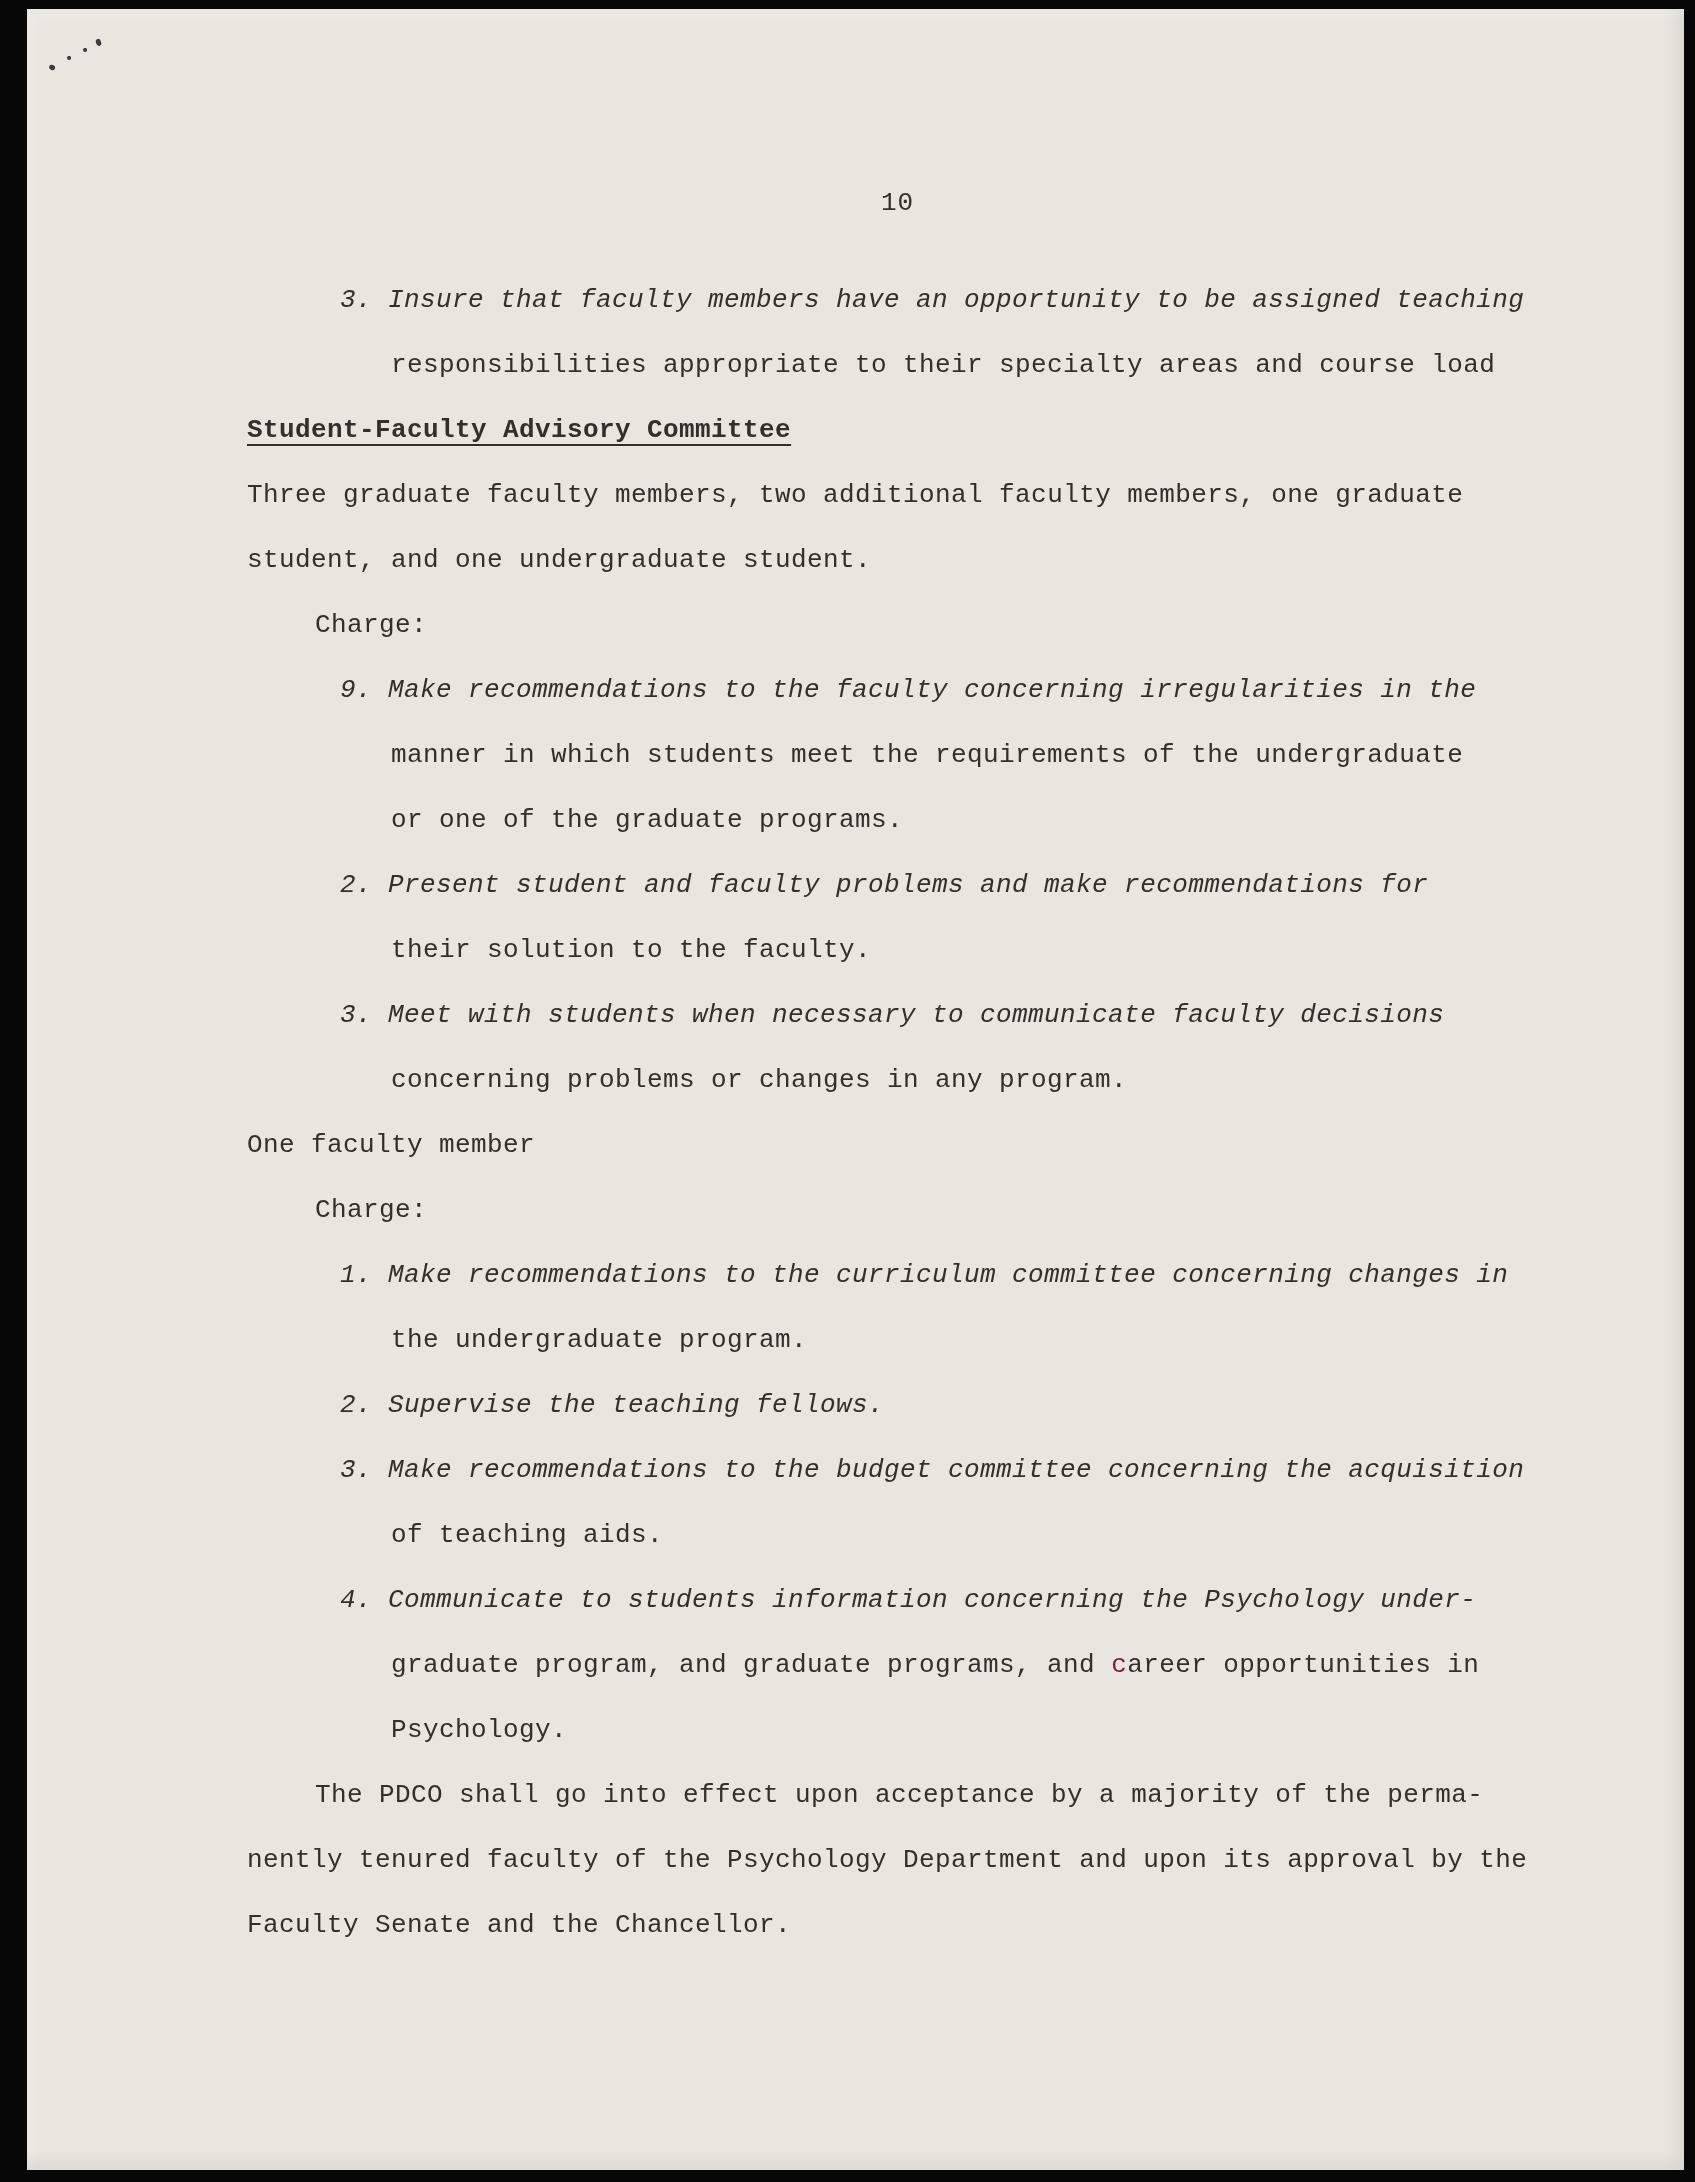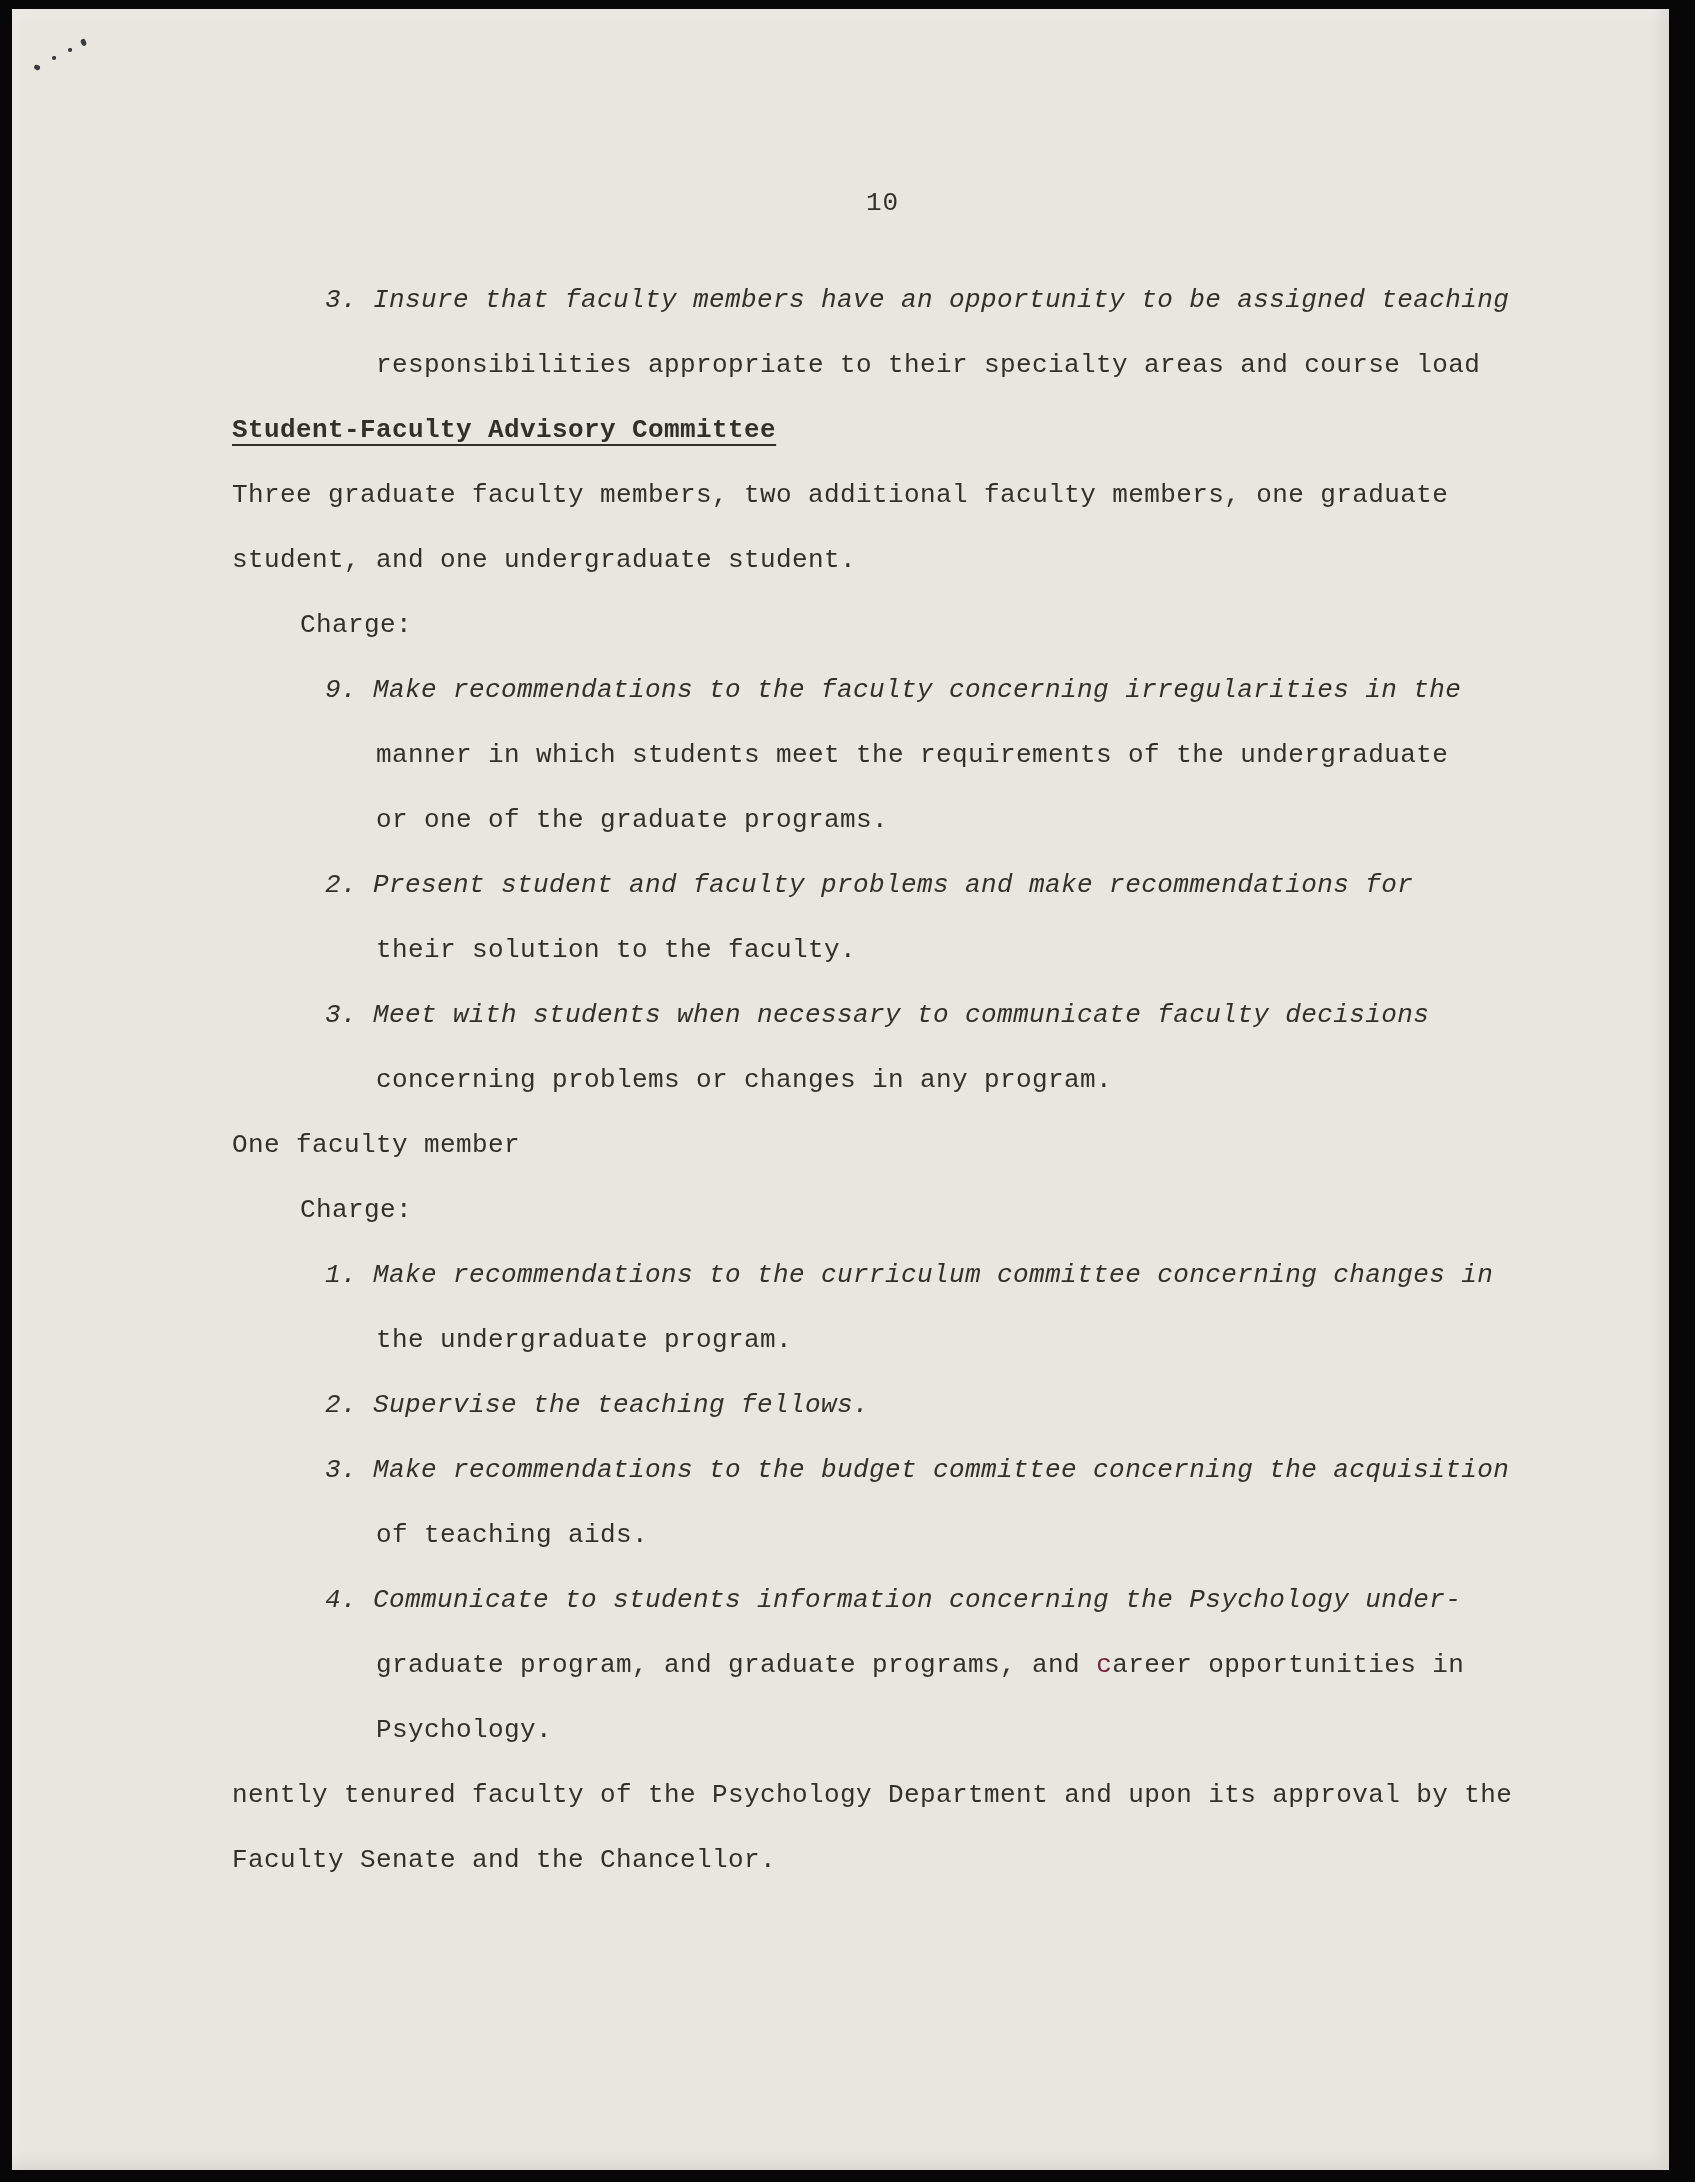--- a/index.html
+++ b/index.html
@@ -9,21 +9,21 @@
   body {
     width: 1695px;
     height: 2182px;
     position: relative;
     background: #070707;
     font-family: "Liberation Mono", "DejaVu Sans Mono", monospace;
     overflow: hidden;
   }
   .paper {
     position: absolute;
-    left: 12px;
+    left: 27px;
     top: 8.5px;
     width: 1657px;
     height: 2161px;
     background: #e9e6e0;
     box-shadow: inset -6.8px -6.8px 15.3px rgba(0,0,0,0.07), inset 5.1px 5.1px 12px rgba(255,255,255,0.25);
   }
   .pen-marks { position: absolute; left: 0; top: 0; }
   .pen-dot {
     position: absolute;
     background: #3a3a42;
@@ -93,18 +93,19 @@
         <div class="line ind-body"><span>One faculty member</span></div>
         <div class="line ind-charge"><span>Charge:</span></div>
         <div class="line ind-num"><span>1. Make recommendations to the curriculum committee concerning changes in</span></div>
         <div class="line ind-cont"><span>the undergraduate program.</span></div>
         <div class="line ind-num"><span>2. Supervise the teaching fellows.</span></div>
         <div class="line ind-num"><span>3. Make recommendations to the budget committee concerning the acquisition</span></div>
         <div class="line ind-cont"><span>of teaching aids.</span></div>
         <div class="line ind-num"><span>4. Communicate to students information concerning the Psychology under-</span></div>
         <div class="line ind-cont"><span><span>graduate program, and graduate programs, and </span><span style="color: rgb(122, 31, 62);">c</span><span>areer opportunities in</span></span></div>
         <div class="line ind-cont"><span>Psychology.</span></div>
+        <div class="line ind-charge"><span>The PDCO shall go into effect upon acceptance by a majority of the perma-</span></div>
         <div class="line ind-body"><span>nently tenured faculty of the Psychology Department and upon its approval by the</span></div>
         <div class="line ind-body"><span>Faculty Senate and the Chancellor.</span></div>
       </div>
   </div>
 </div>
 
 
 </body></html>

